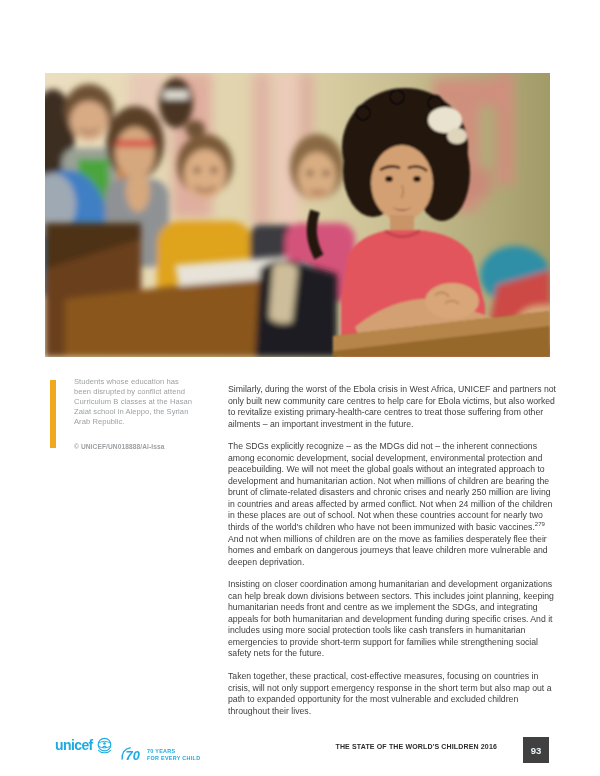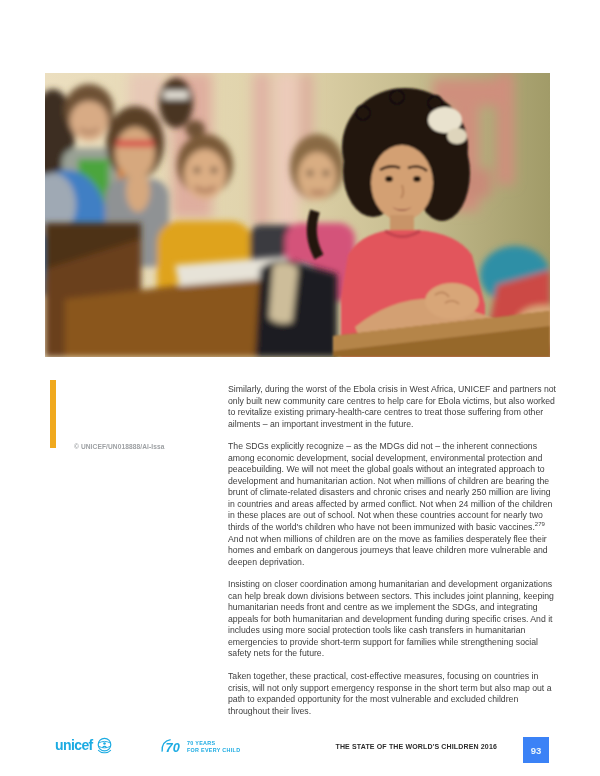--- a/index.html
+++ b/index.html
@@ -31,31 +31,31 @@
   }
   .article p{margin:8px 0 11px 0;}
   .article sup{font-size:6px;line-height:0;vertical-align:super;}
   
   .footer{position:absolute;left:0;top:730px;width:600px;height:40px;}
   .unicef-logo{position:absolute;left:55px;top:6px;display:flex;align-items:center;}
   .unicef-wordmark{
     font-size:14px;font-weight:700;color:#1CABE2;letter-spacing:-0.6px;line-height:18px;
   }
   .unicef-globe{margin-left:3px;width:17px;height:17px;}
-  .anniv{position:absolute;left:120px;top:8px;display:flex;align-items:center;margin-left:40px;}
+  .anniv{position:absolute;left:120px;top:16px;display:flex;align-items:center;}
   .anniv-badge{width:23px;height:17px;}
   .anniv-text{
     margin-left:4px;font-size:5.4px;font-weight:700;color:#1CABE2;line-height:6.5px;letter-spacing:0.3px;
   }
   .report-title{
     position:absolute;right:103px;top:13px;
     font-size:7px;font-weight:700;color:#2B2B2B;letter-spacing:0.15px;white-space:nowrap;
   }
   .page-badge{
-    position:absolute;left:523px;top:7px;width:26px;height:26px;background:#3b82f6;
+    position:absolute;left:523px;top:7px;width:26px;height:26px;background:#404040;
     display:flex;align-items:center;justify-content:center;
     color:#EAF6FC;font-size:9.5px;font-weight:700;
   }
 </style>
 </head>
 <body>
 
 <div class="page">
 
   <div class="photo">
@@ -167,20 +167,21 @@
       </g>
 
       <g filter="url(#b1)">
         <path d="M288,263 L505,238 L505,284 L288,284 Z" fill="#96672c"></path>
         <path d="M288,263 L505,238 L505,253 L288,278 Z" fill="#b5854a"></path>
       </g>
     </svg>
   </div>
 
   <div class="caption-bar"></div>
+  <div class="caption-text">Students whose education has been disrupted by conflict attend Curriculum B classes at the Hasan Zaiat school in Aleppo, the Syrian Arab Republic.</div>
   <div class="caption-credit">© UNICEF/UN018888/Al-Issa</div>
 
   <div class="article">
     <p>Similarly, during the worst of the Ebola crisis in West Africa, UNICEF and partners not only built new community care centres to help care for Ebola victims, but also worked to revitalize existing primary-health-care centres to treat those suffering from other ailments – an important investment in the future.</p>
     <p><span>The SDGs explicitly recognize – as the MDGs did not – the inherent connections among economic development, social development, environmental protection and peacebuilding. We will not meet the global goals without an integrated approach to development and humanitarian action. Not when millions of children are bearing the brunt of climate-related disasters and chronic crises and nearly 250 million are living in countries and areas affected by armed conflict. Not when 24 million of the children in these places are out of school. Not when these countries account for nearly two thirds of the world's children who have not been immunized with basic vaccines.</span><sup>279</sup><span> And not when millions of children are on the move as families desperately flee their homes and embark on dangerous journeys that leave children more vulnerable and deepen deprivation.</span></p>
     <p>Insisting on closer coordination among humanitarian and development organizations can help break down divisions between sectors. This includes joint planning, keeping humanitarian needs front and centre as we implement the SDGs, and integrating appeals for both humanitarian and development funding during specific crises. And it includes using more social protection tools like cash transfers in humanitarian emergencies to provide short-term support for families while strengthening social safety nets for the future.</p>
     <p>Taken together, these practical, cost-effective measures, focusing on countries in crisis, will not only support emergency response in the short term but also map out a path to expanded opportunity for the most vulnerable and excluded children throughout their lives.</p>
   </div>
 
   <div class="footer">

